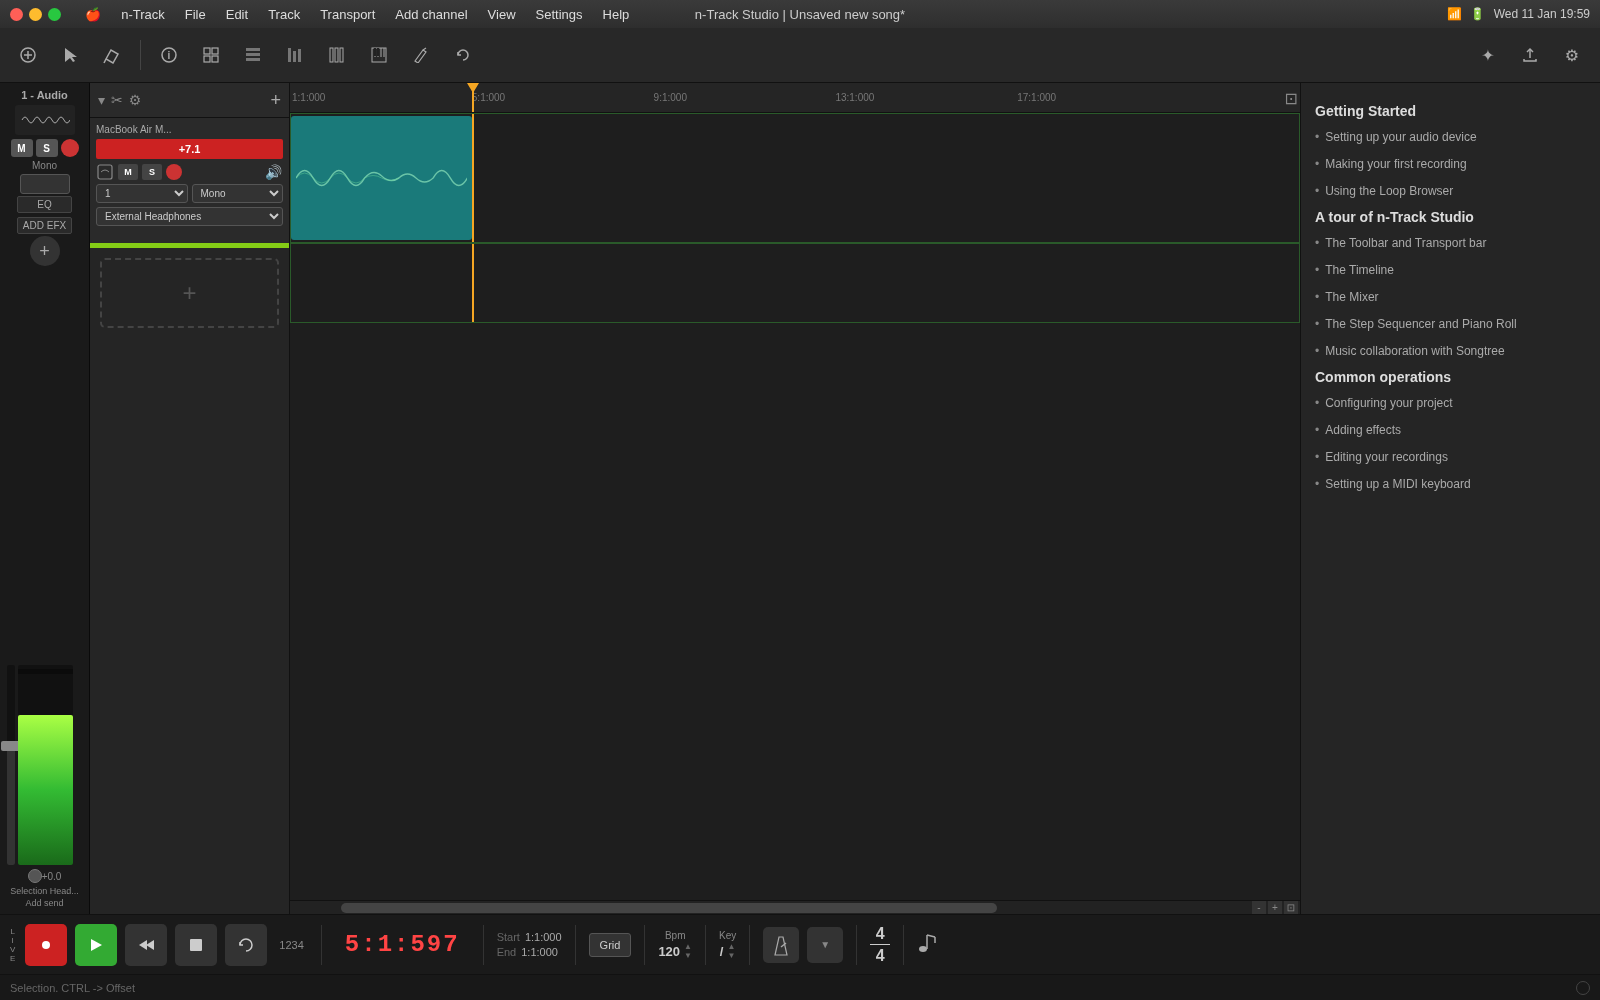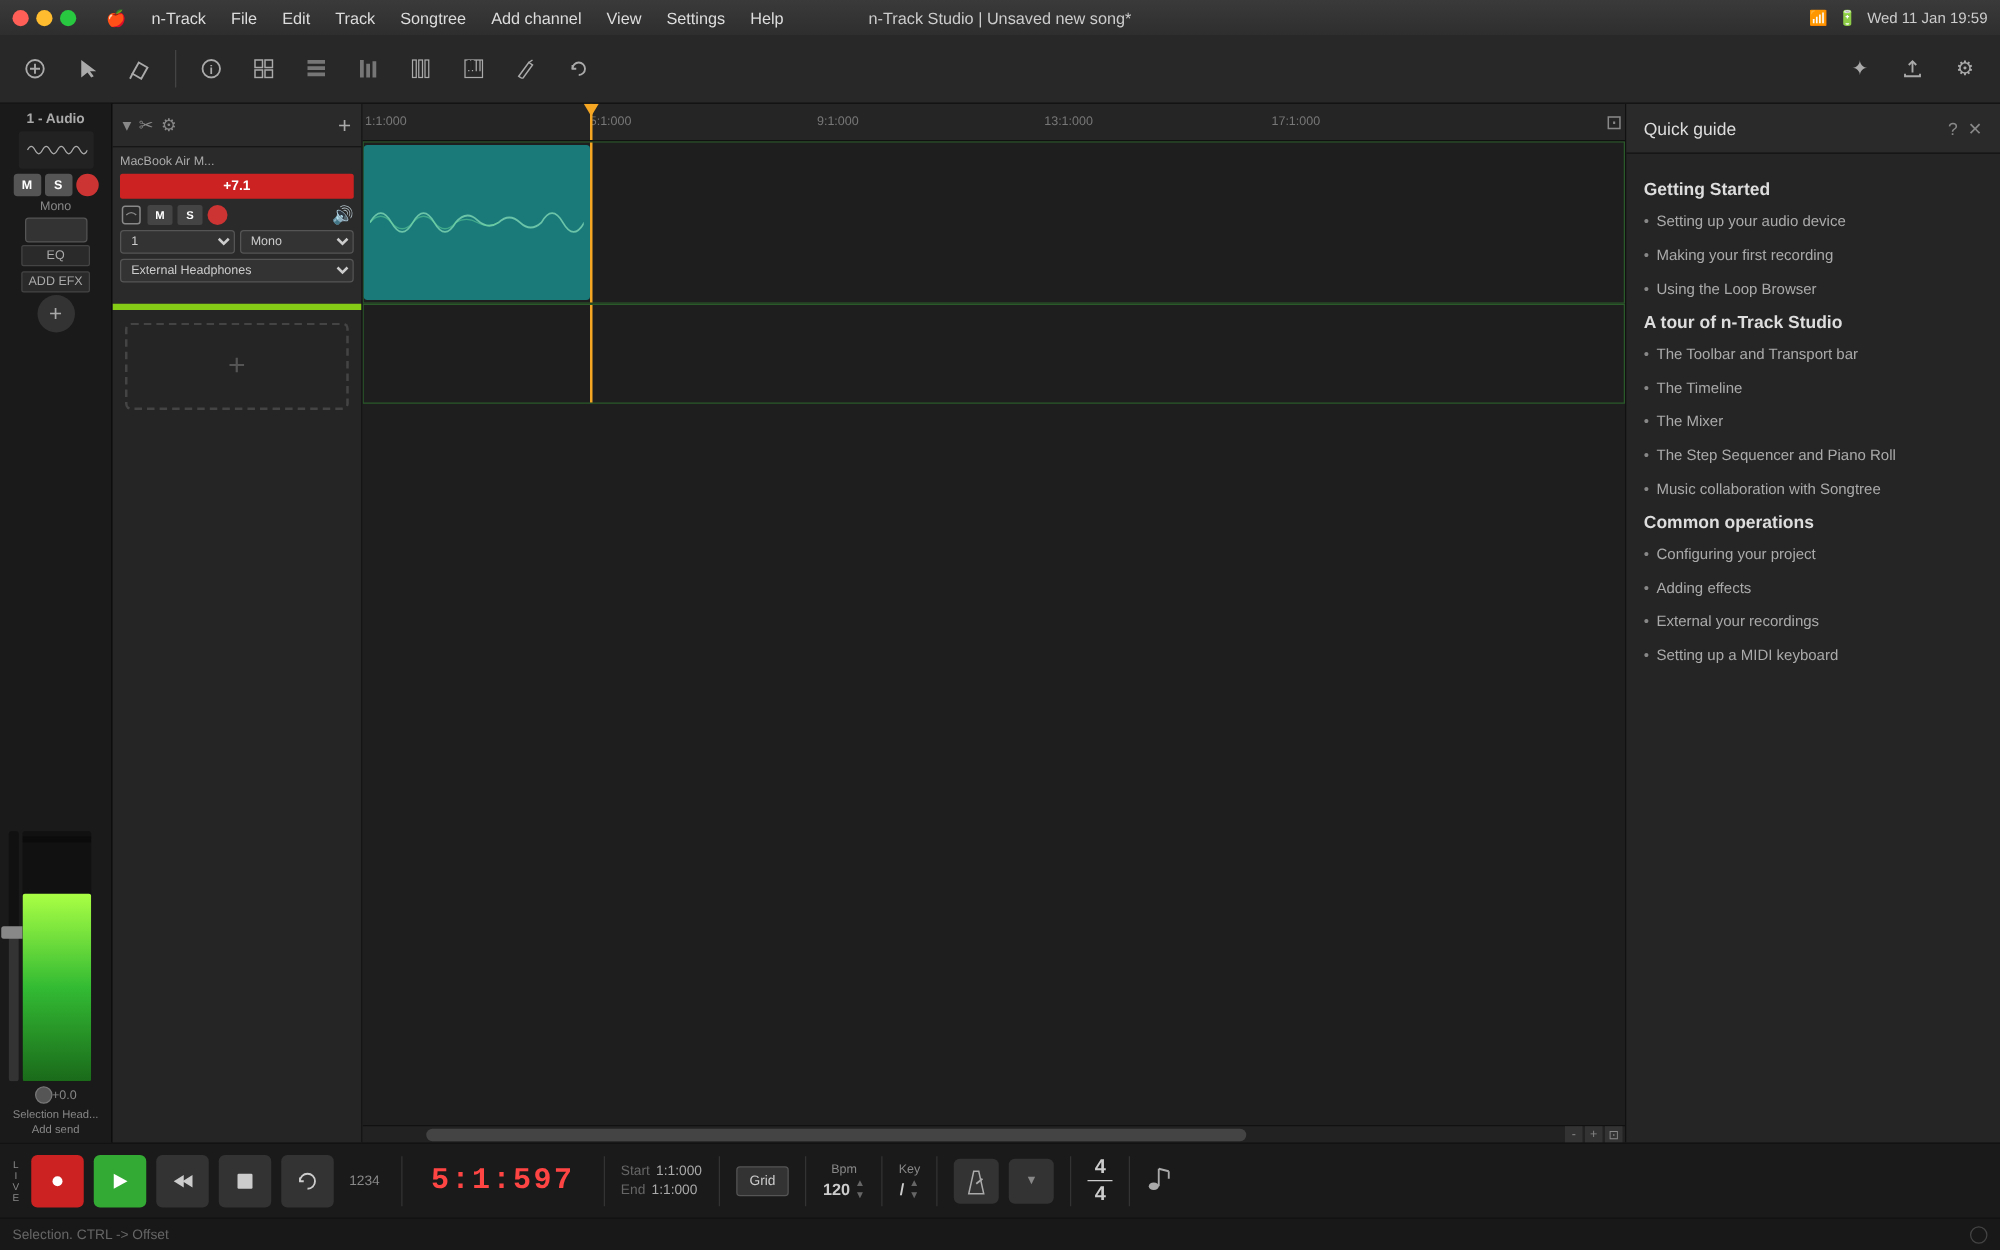--- a/index.html
+++ b/index.html
@@ -269,21 +269,21 @@
     <div class="mac-btn mac-close"></div>
     <div class="mac-btn mac-minimize"></div>
     <div class="mac-btn mac-maximize"></div>
   </div>
   <div class="mac-menu">
     <span>🍎</span>
     <span>n-Track</span>
     <span>File</span>
     <span>Edit</span>
     <span>Track</span>
-    <span>Songtree</span>
+    <span>Transport</span>
     <span>Add channel</span>
     <span>View</span>
     <span>Settings</span>
     <span>Help</span>
   </div>
   <div class="mac-title">n-Track Studio | Unsaved new song*</div>
   <div class="mac-right-icons">
     <span>📶</span>
     <span>🔋</span>
     <span>Wed 11 Jan 19:59</span>
@@ -530,27 +530,20 @@
         <div class="h-scrollbar-thumb"></div>
         <div style="position:absolute; right:2px; top:50%; transform:translateY(-50%); display:flex; gap:2px;">
           <button style="width:14px; height:14px; background:#333; border:none; color:#888; font-size:10px; cursor:pointer; display:flex; align-items:center; justify-content:center;">-</button>
           <button style="width:14px; height:14px; background:#333; border:none; color:#888; font-size:10px; cursor:pointer; display:flex; align-items:center; justify-content:center;">+</button>
           <button style="width:14px; height:14px; background:#333; border:none; color:#888; font-size:10px; cursor:pointer; display:flex; align-items:center; justify-content:center;">⊡</button>
         </div>
       </div>
     </div>
 
     <div class="quick-guide">
-      <div class="quick-guide-header">
-        <span class="quick-guide-title">Quick guide</span>
-        <div class="quick-guide-icons">
-          <span class="qg-icon">?</span>
-          <span class="qg-icon">✕</span>
-        </div>
-      </div>
       <div class="quick-guide-content">
 
         <div class="qg-section-title">Getting Started</div>
 
         <div class="qg-item">
           <span class="qg-bullet">•</span>
           <span class="qg-link">Setting up your audio device</span>
         </div>
         <div class="qg-item">
           <span class="qg-bullet">•</span>
@@ -589,21 +582,21 @@
         <div class="qg-item">
           <span class="qg-bullet">•</span>
           <span class="qg-link">Configuring your project</span>
         </div>
         <div class="qg-item">
           <span class="qg-bullet">•</span>
           <span class="qg-link">Adding effects</span>
         </div>
         <div class="qg-item">
           <span class="qg-bullet">•</span>
-          <span class="qg-link">External your recordings</span>
+          <span class="qg-link">Editing your recordings</span>
         </div>
         <div class="qg-item">
           <span class="qg-bullet">•</span>
           <span class="qg-link">Setting up a MIDI keyboard</span>
         </div>
       </div>
     </div>
 
   </div>
 </div>

